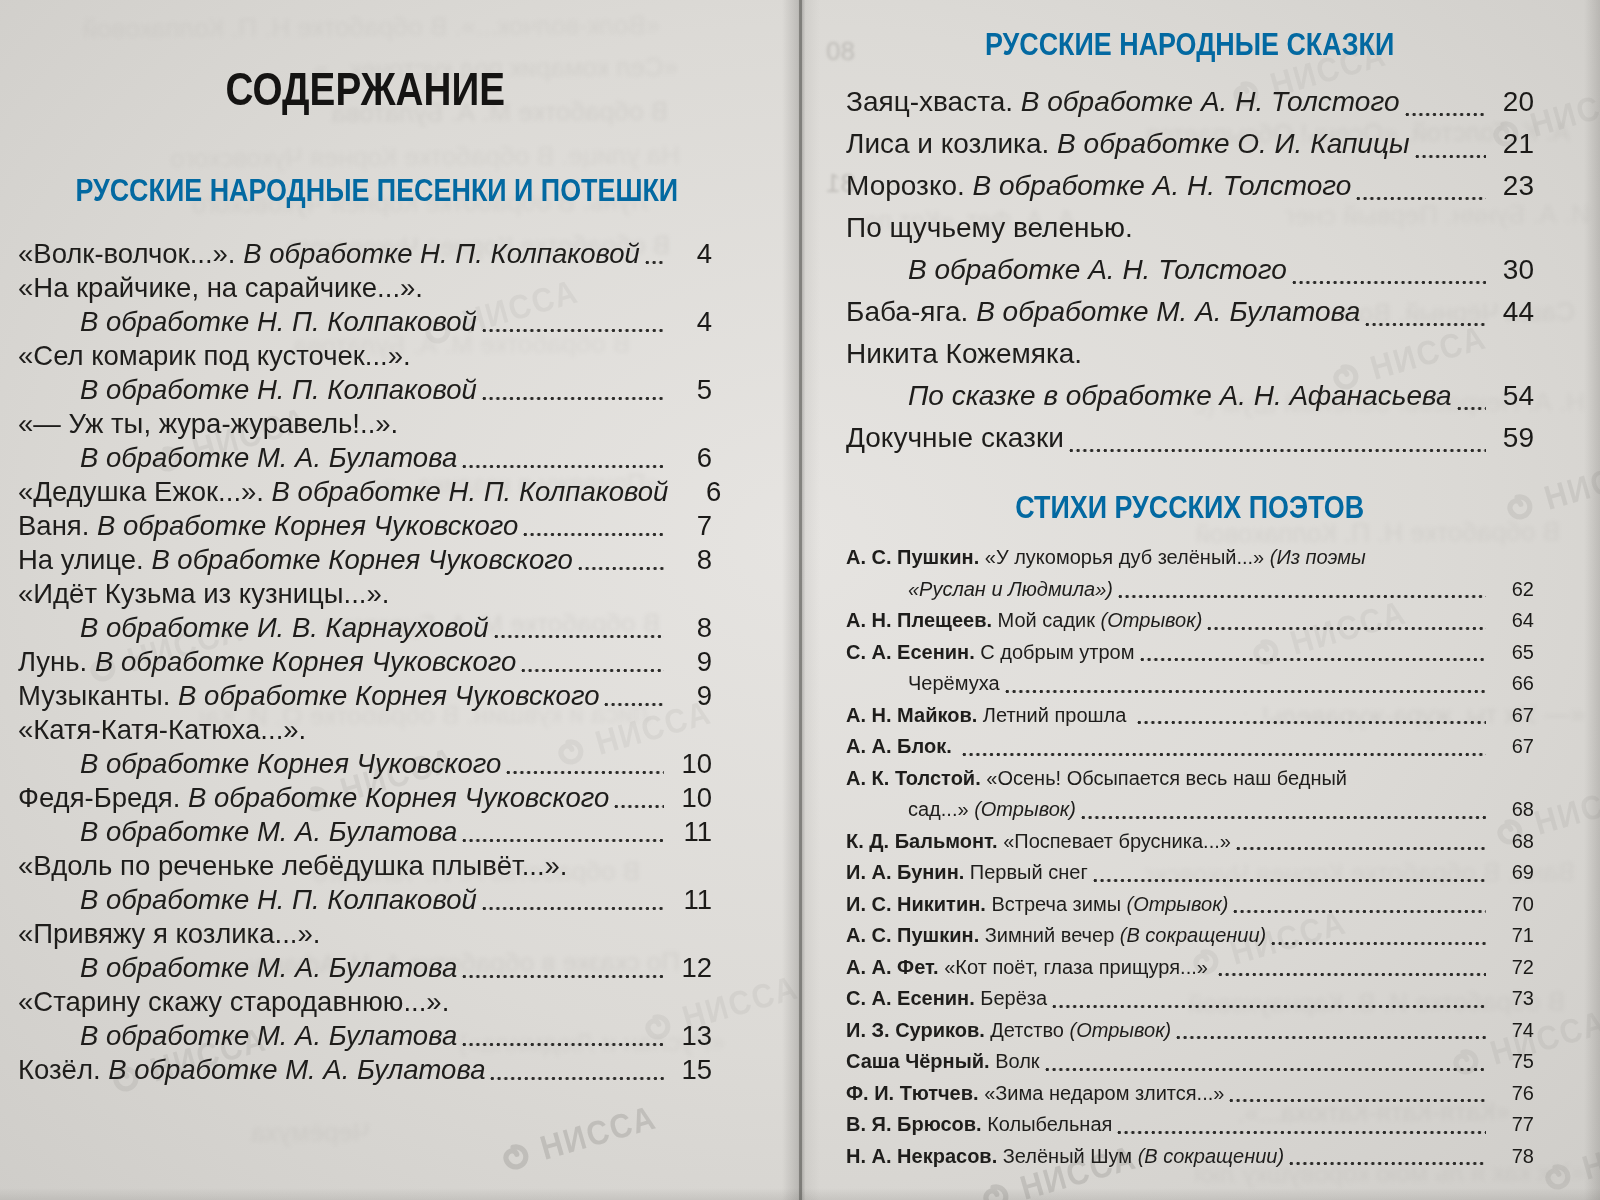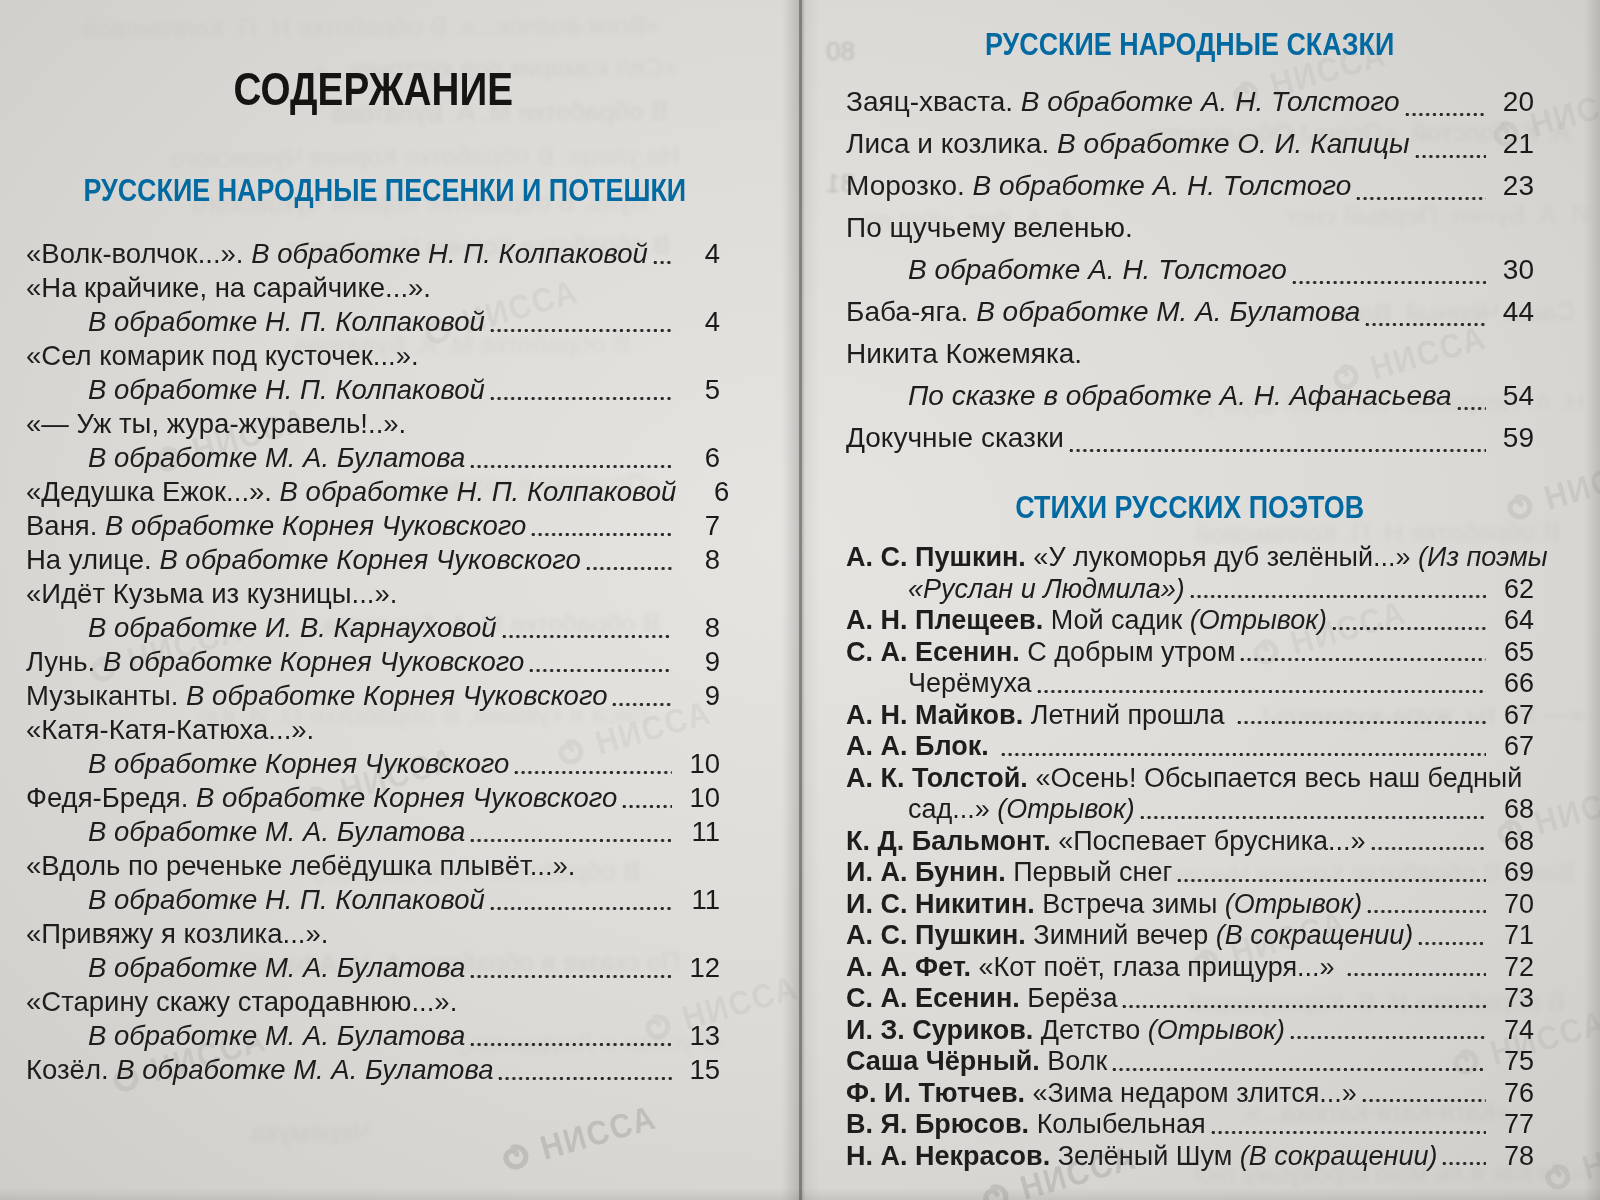--- a/index.html
+++ b/index.html
@@ -4,21 +4,21 @@
 <style>
   html,body{margin:0;padding:0;}
   body{
     width:1600px;height:1200px;position:relative;overflow:hidden;
     background:
       radial-gradient(ellipse at 50% 45%, #e6e4e1 0%, #dcdad6 55%, #cfcdc9 100%);
     font-family:"Liberation Sans", sans-serif;
     color:#1e1d1b;
   }
   .page{position:absolute;top:0;height:1200px;z-index:3;}
-  .page-left{left:12px;width:800px;padding:0 92px 0 14px;box-sizing:border-box;}
+  .page-left{left:4px;width:800px;padding:0 92px 0 14px;box-sizing:border-box;}
   .page-right{left:800px;width:800px;padding:20px 66px 0 46px;box-sizing:border-box;}
 
   .title-wrap{margin-top:62px;text-align:center;}
   .book-title{
     display:inline-block;font-size:46px;font-weight:bold;letter-spacing:0px;
     transform:scaleX(.84);transform-origin:center;color:#151413;white-space:pre;
   }
   .sec-head{text-align:center;font-weight:bold;color:#0369a1;}
   .sec-head > span{display:inline-block;transform:scaleX(.84);transform-origin:center;white-space:pre;}
   .page-left .sec-head{margin-top:56px;font-size:32px;}
@@ -26,21 +26,21 @@
   .page-right .sec-head.first{margin-top:6px;}
   .page-right .sec-head.second{margin-top:30px;}
 
   .toc{margin-top:28px;}
   .page-right .toc.tales{margin-top:18px;}
   .page-right .toc.poems{margin-top:16px;}
 
   .line{display:flex;align-items:center;white-space:pre;}
   .page-left .line{font-size:27.5px;line-height:34px;}
   .toc.tales .line{font-size:28px;line-height:42px;}
-  .toc.poems .line{font-size:27px;line-height:31.5px;}
+  .toc.poems .line{font-size:20px;line-height:31.5px;}
   .line.ind{padding-left:62px;}
   .rg{}
   .it{font-style:italic;}
   .bd{font-weight:bold;}
   .dots{
     flex:1 1 auto;align-self:flex-end;height:7px;margin:0 0 5px 5px;
     background-image:radial-gradient(circle at 2.2px 3.5px, #2c2b29 1.45px, rgba(0,0,0,0) 1.9px);
     background-size:6.8px 7px;background-repeat:repeat-x;
   }
   .pg{min-width:48px;text-align:right;color:#1b1a18;}

